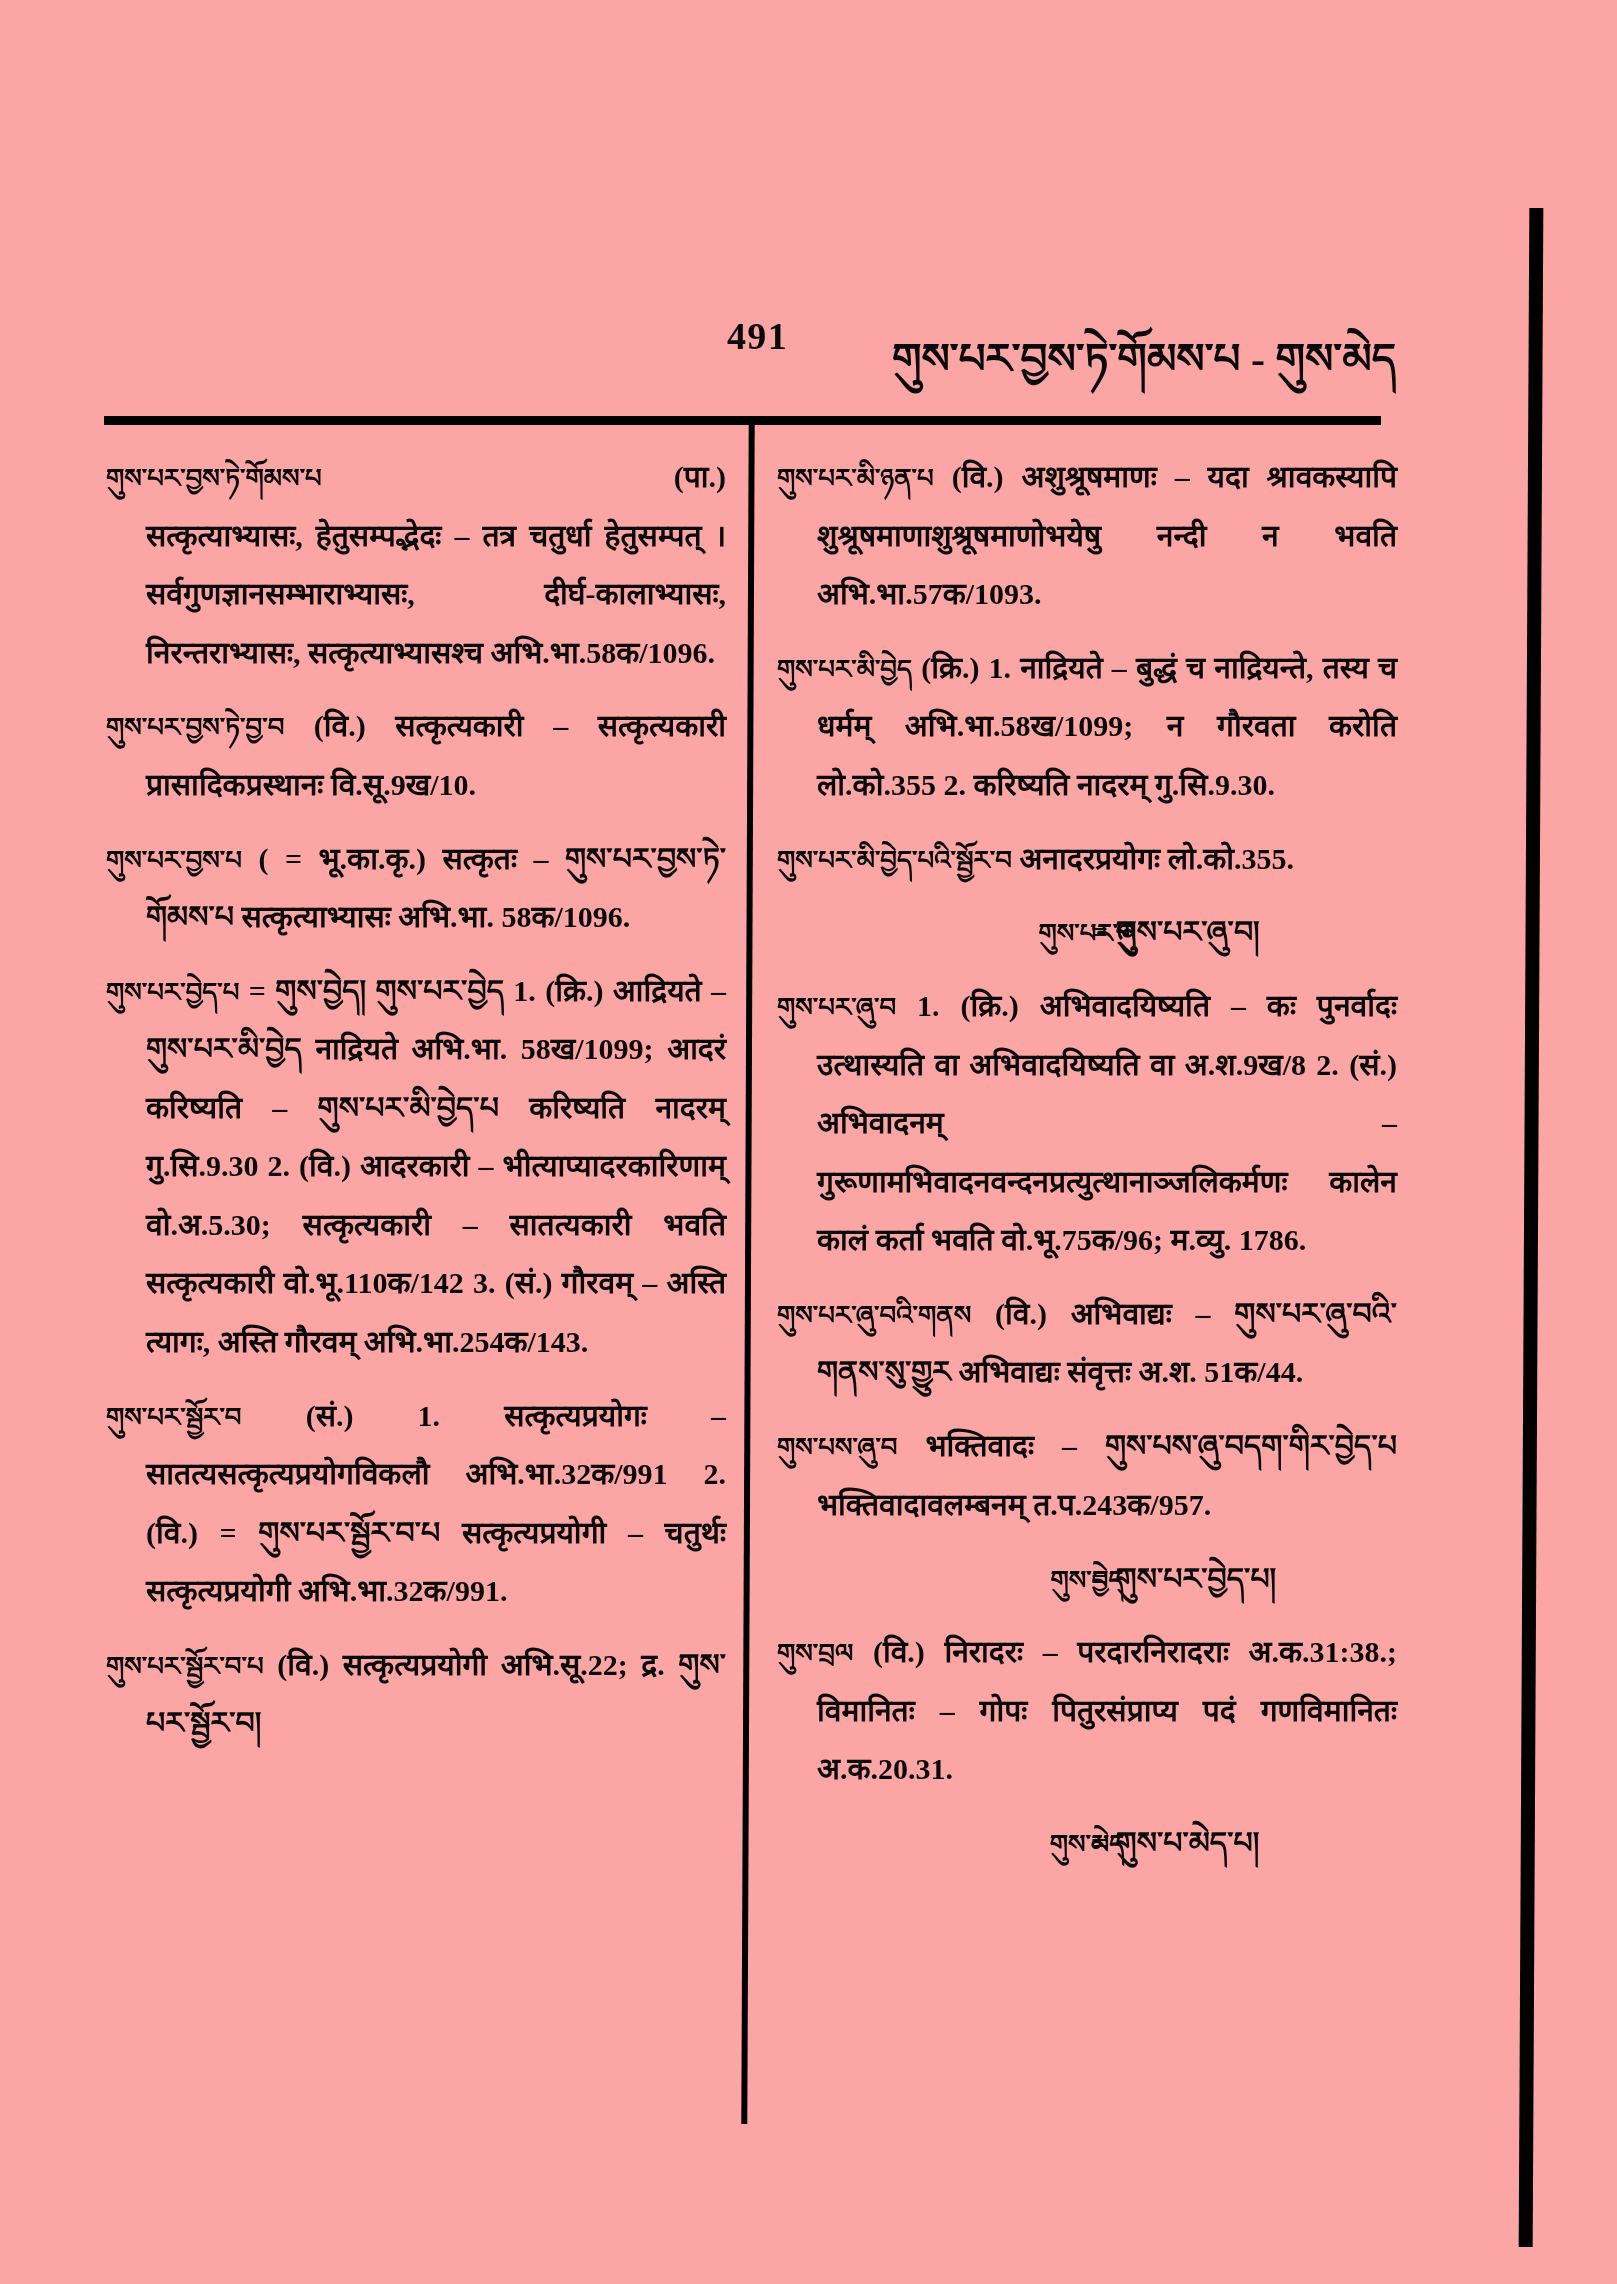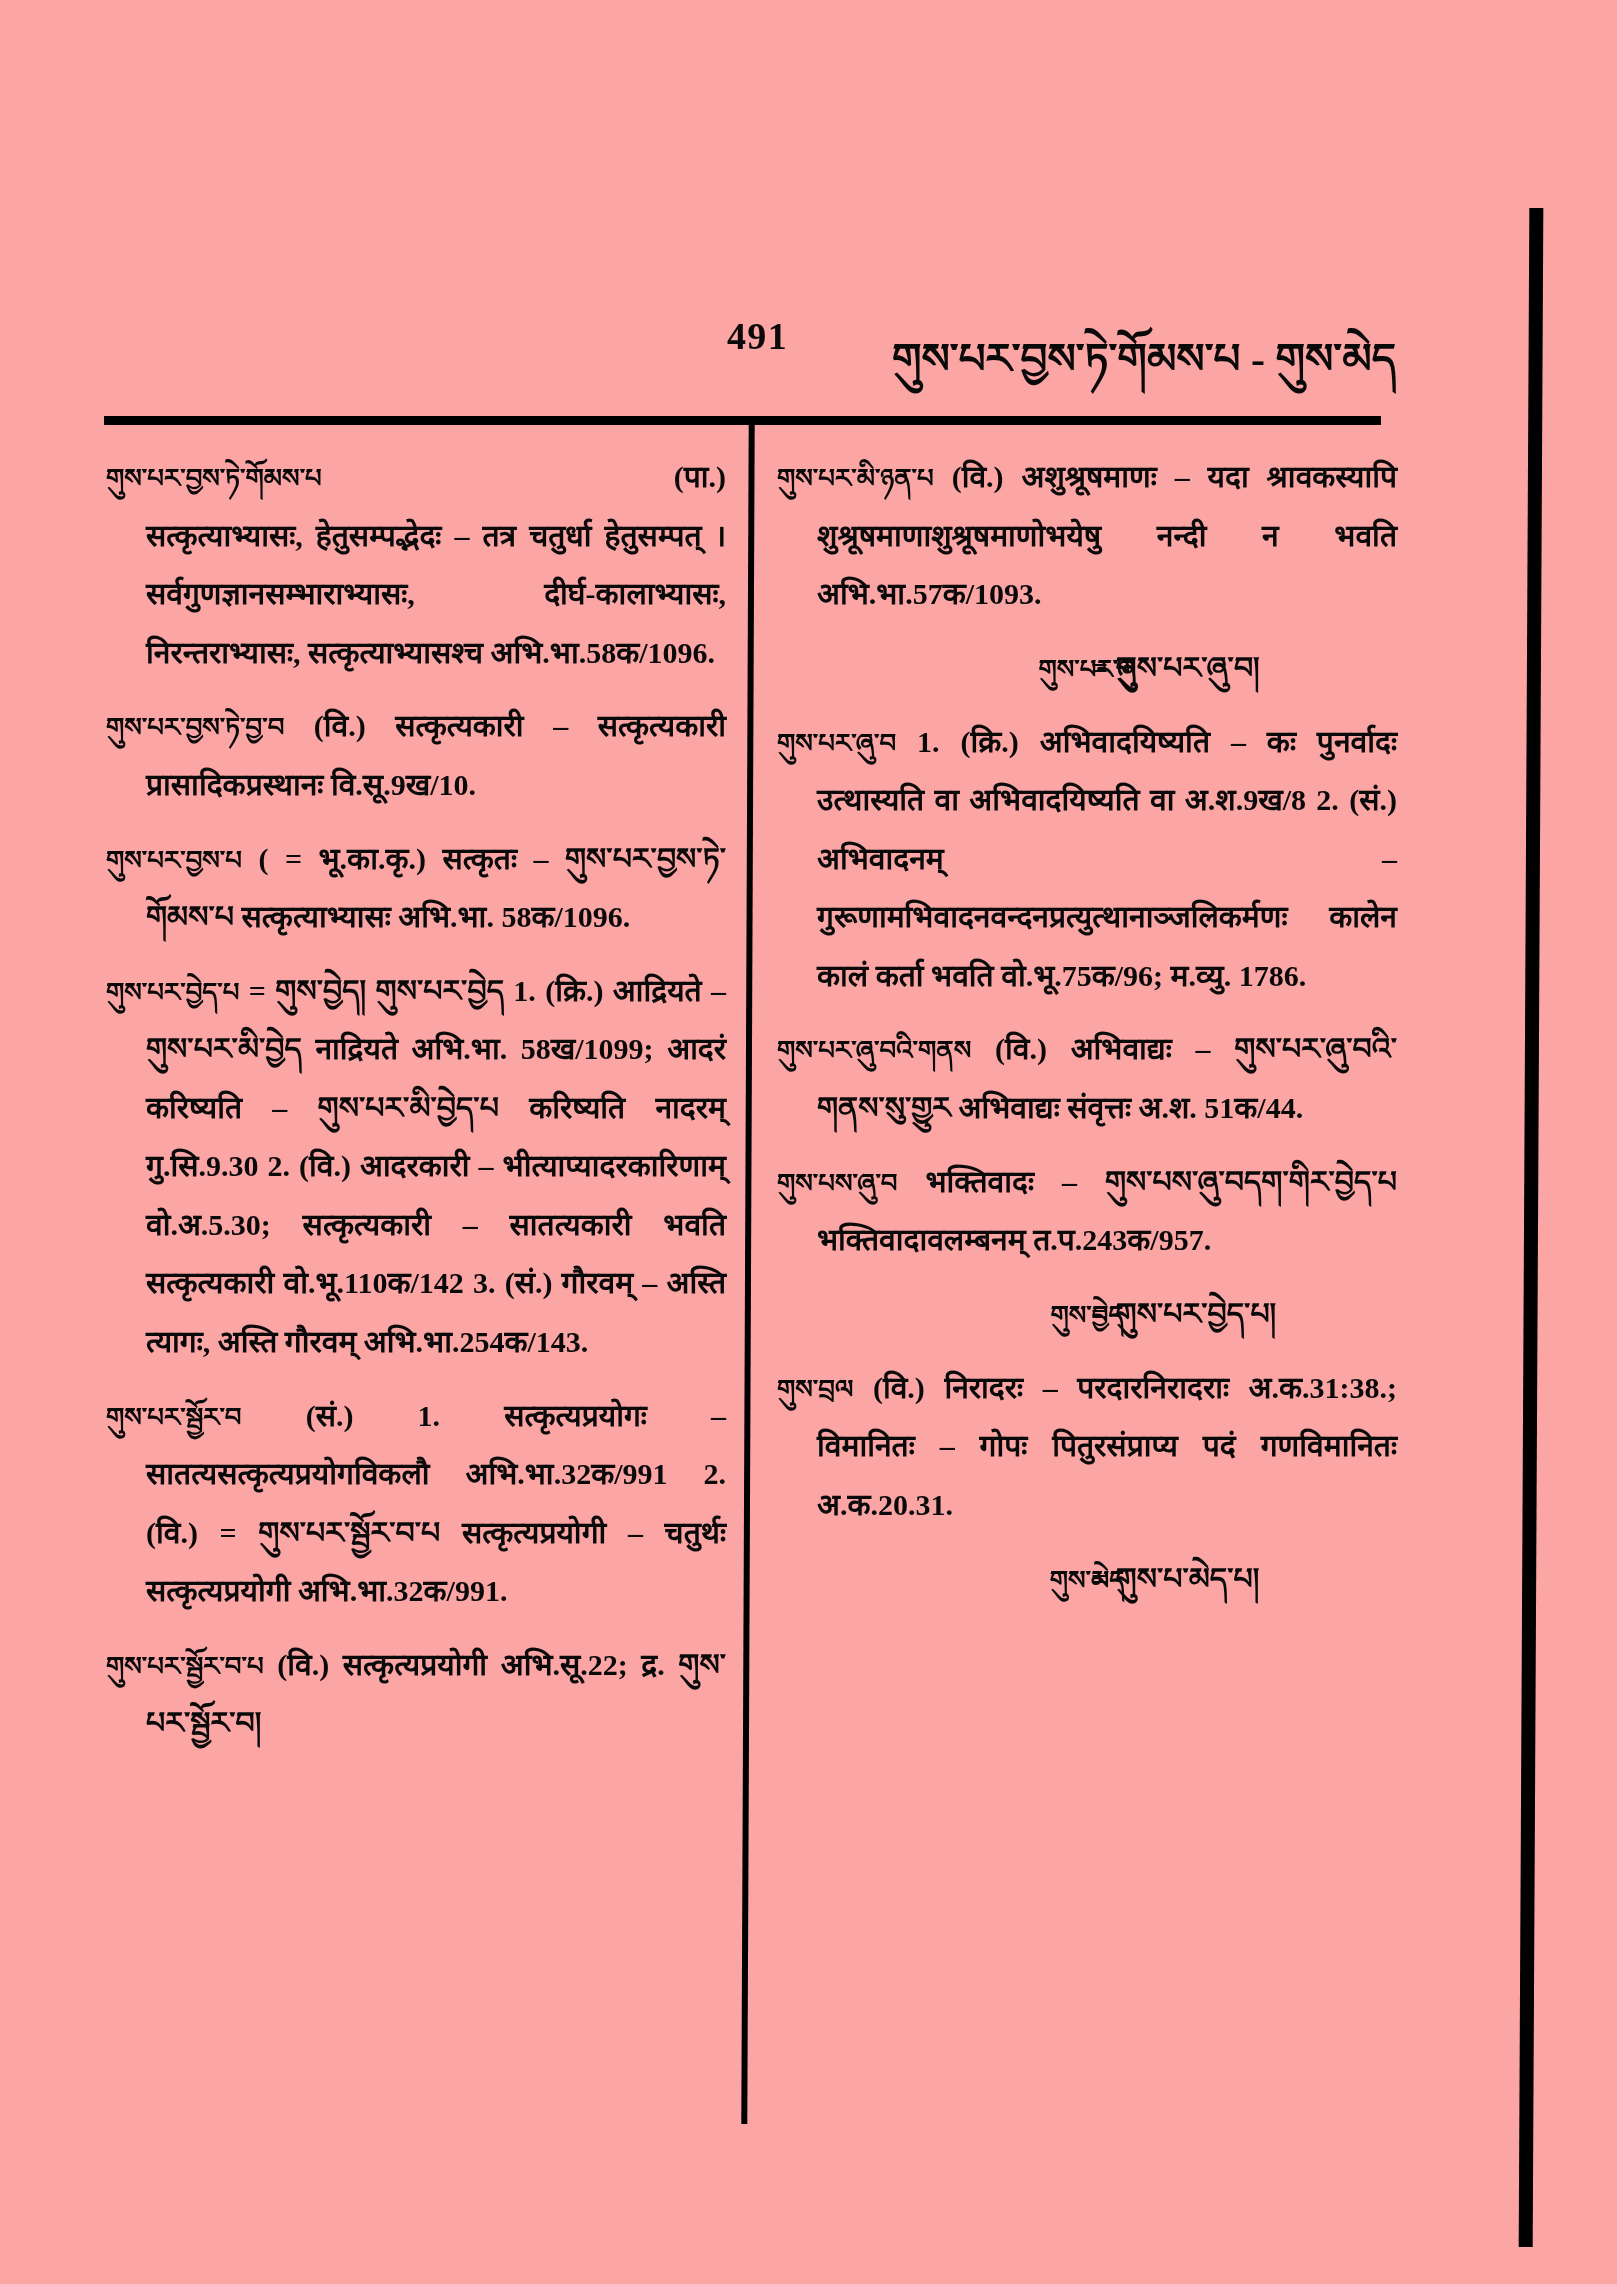--- a/index.html
+++ b/index.html
@@ -150,21 +150,33 @@
 
   <div class="column col-right">
 
     <div class="entry">
       <div class="para">
         <span class="hw">གུས་པར་མི་ཉན་པ</span>
         <span class="rest">(वि.) अशुश्रूषमाणः – यदा श्रावकस्यापि शुश्रूषमाणाशुश्रूषमाणोभयेषु नन्दी न भवति अभि.भा.57क/1093.</span>
       </div>
     </div>
 
-
+    <div class="entry">
+      <div class="para">
+        <span class="hw">གུས་པར་མི་བྱེད</span>
+        <span class="rest">(क्रि.) 1. नाद्रियते – बुद्धं च नाद्रियन्ते, तस्य च धर्मम् अभि.भा.58ख/1099; न गौरवता करोति लो.को.355 2. करिष्यति नादरम् गु.सि.9.30.</span>
+      </div>
+    </div>
+
+    <div class="entry">
+      <div class="para">
+        <span class="hw">གུས་པར་མི་བྱེད་པའི་སྦྱོར་བ</span>
+        <span class="rest">अनादरप्रयोगः लो.को.355.</span>
+      </div>
+    </div>
 
     <div class="entry eq">
       <span class="hw">གུས་པར་ཞུ</span>
       <span class="rest">= གུས་པར་ཞུ་བ།</span>
     </div>
 
     <div class="entry">
       <div class="para">
         <span class="hw">གུས་པར་ཞུ་བ</span>
         <span class="rest">1. (क्रि.) अभिवादयिष्यति – कः पुनर्वादः उत्थास्यति वा अभिवादयिष्यति वा अ.श.9ख/8 2. (सं.) अभिवादनम् – गुरूणामभिवादनवन्दनप्रत्युत्थानाञ्जलिकर्मणः कालेन कालं कर्ता भवति वो.भू.75क/96; म.व्यु. 1786.</span>

